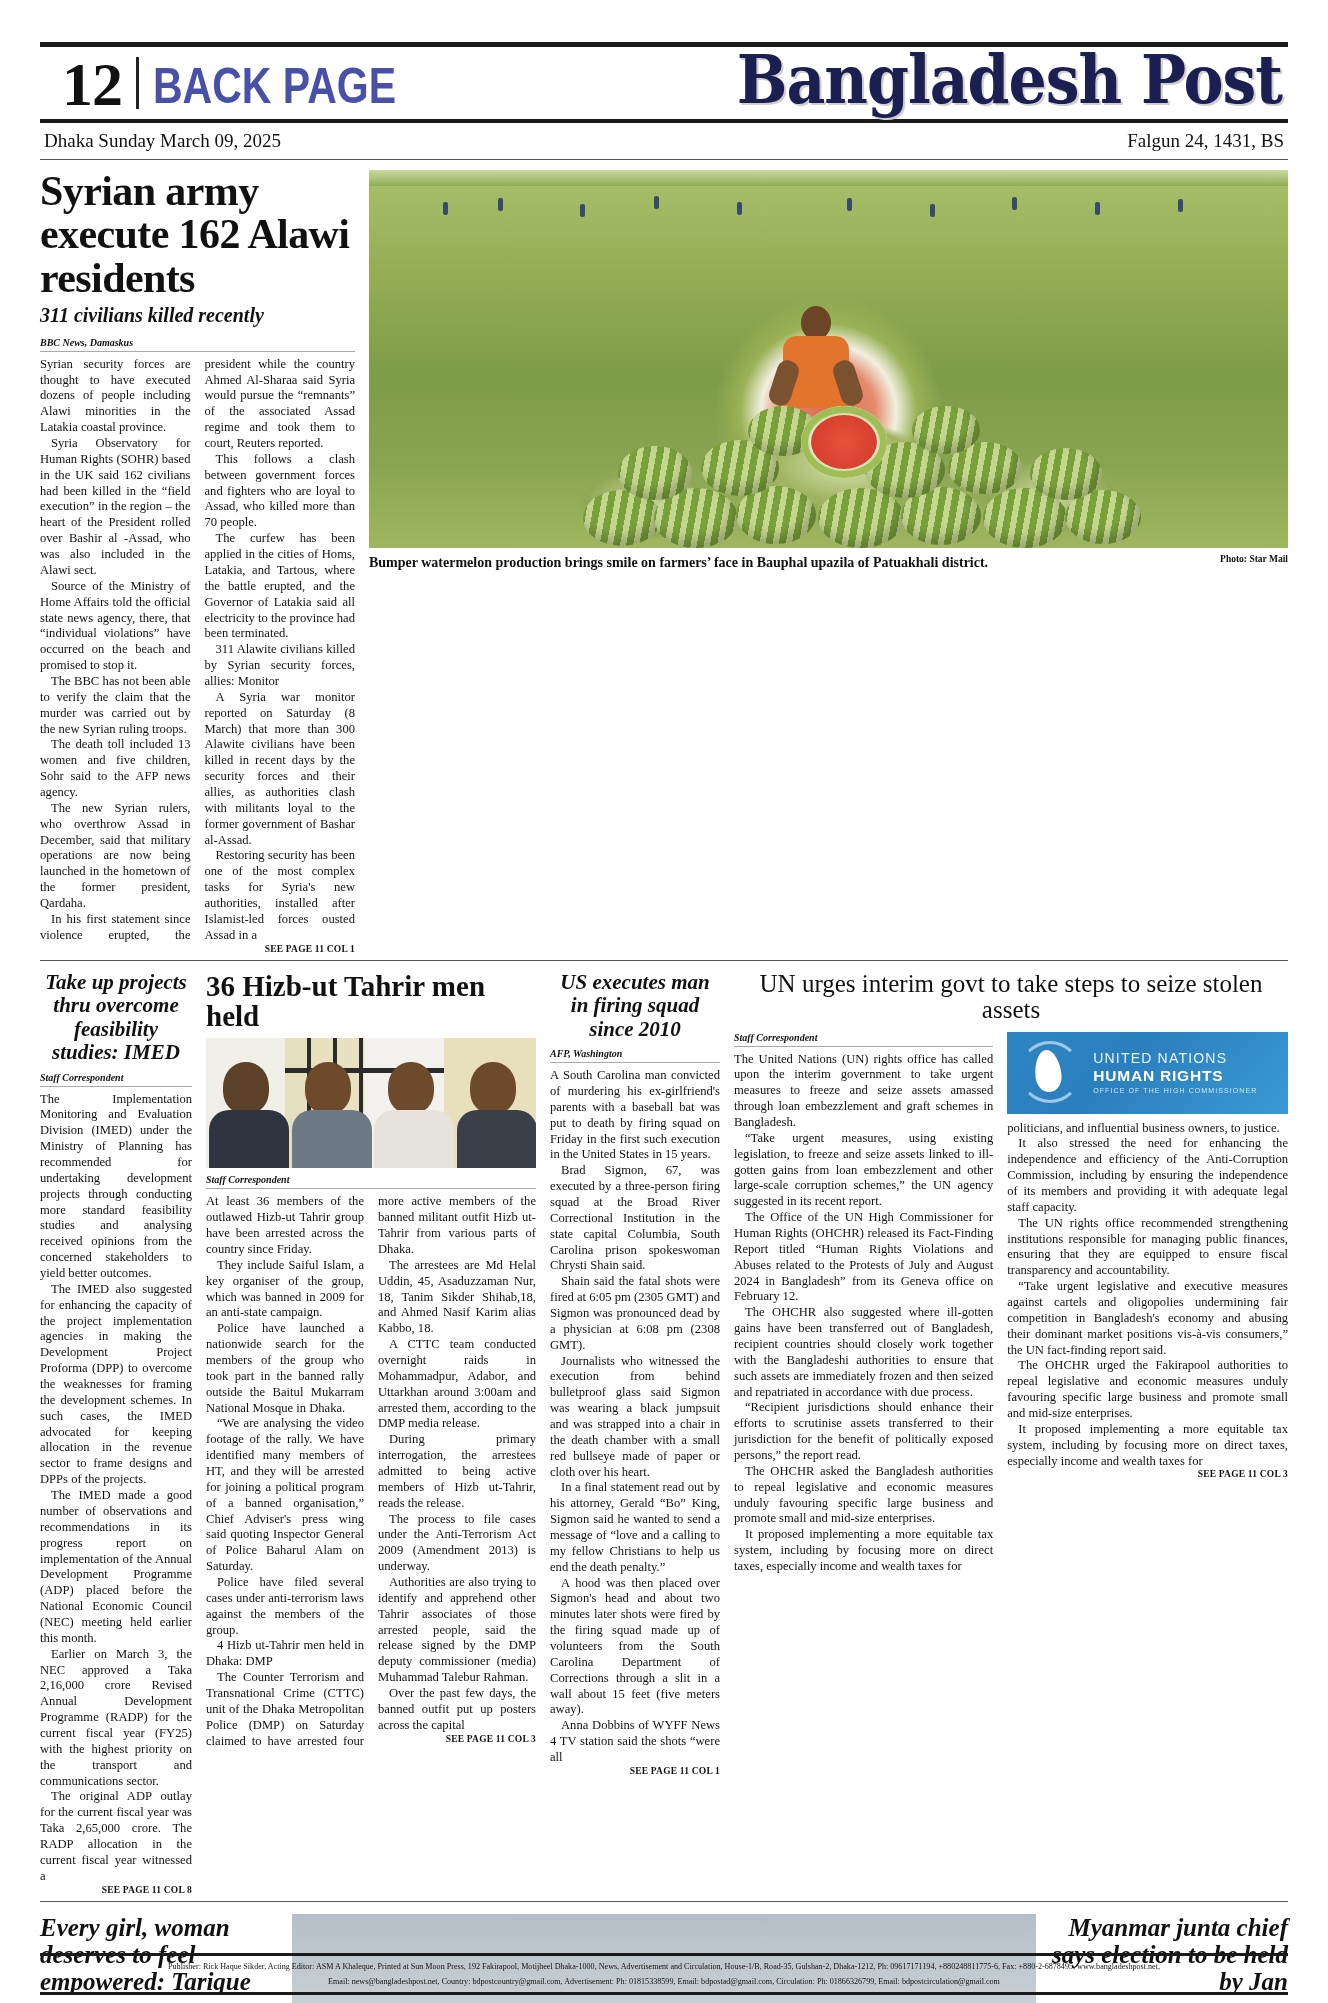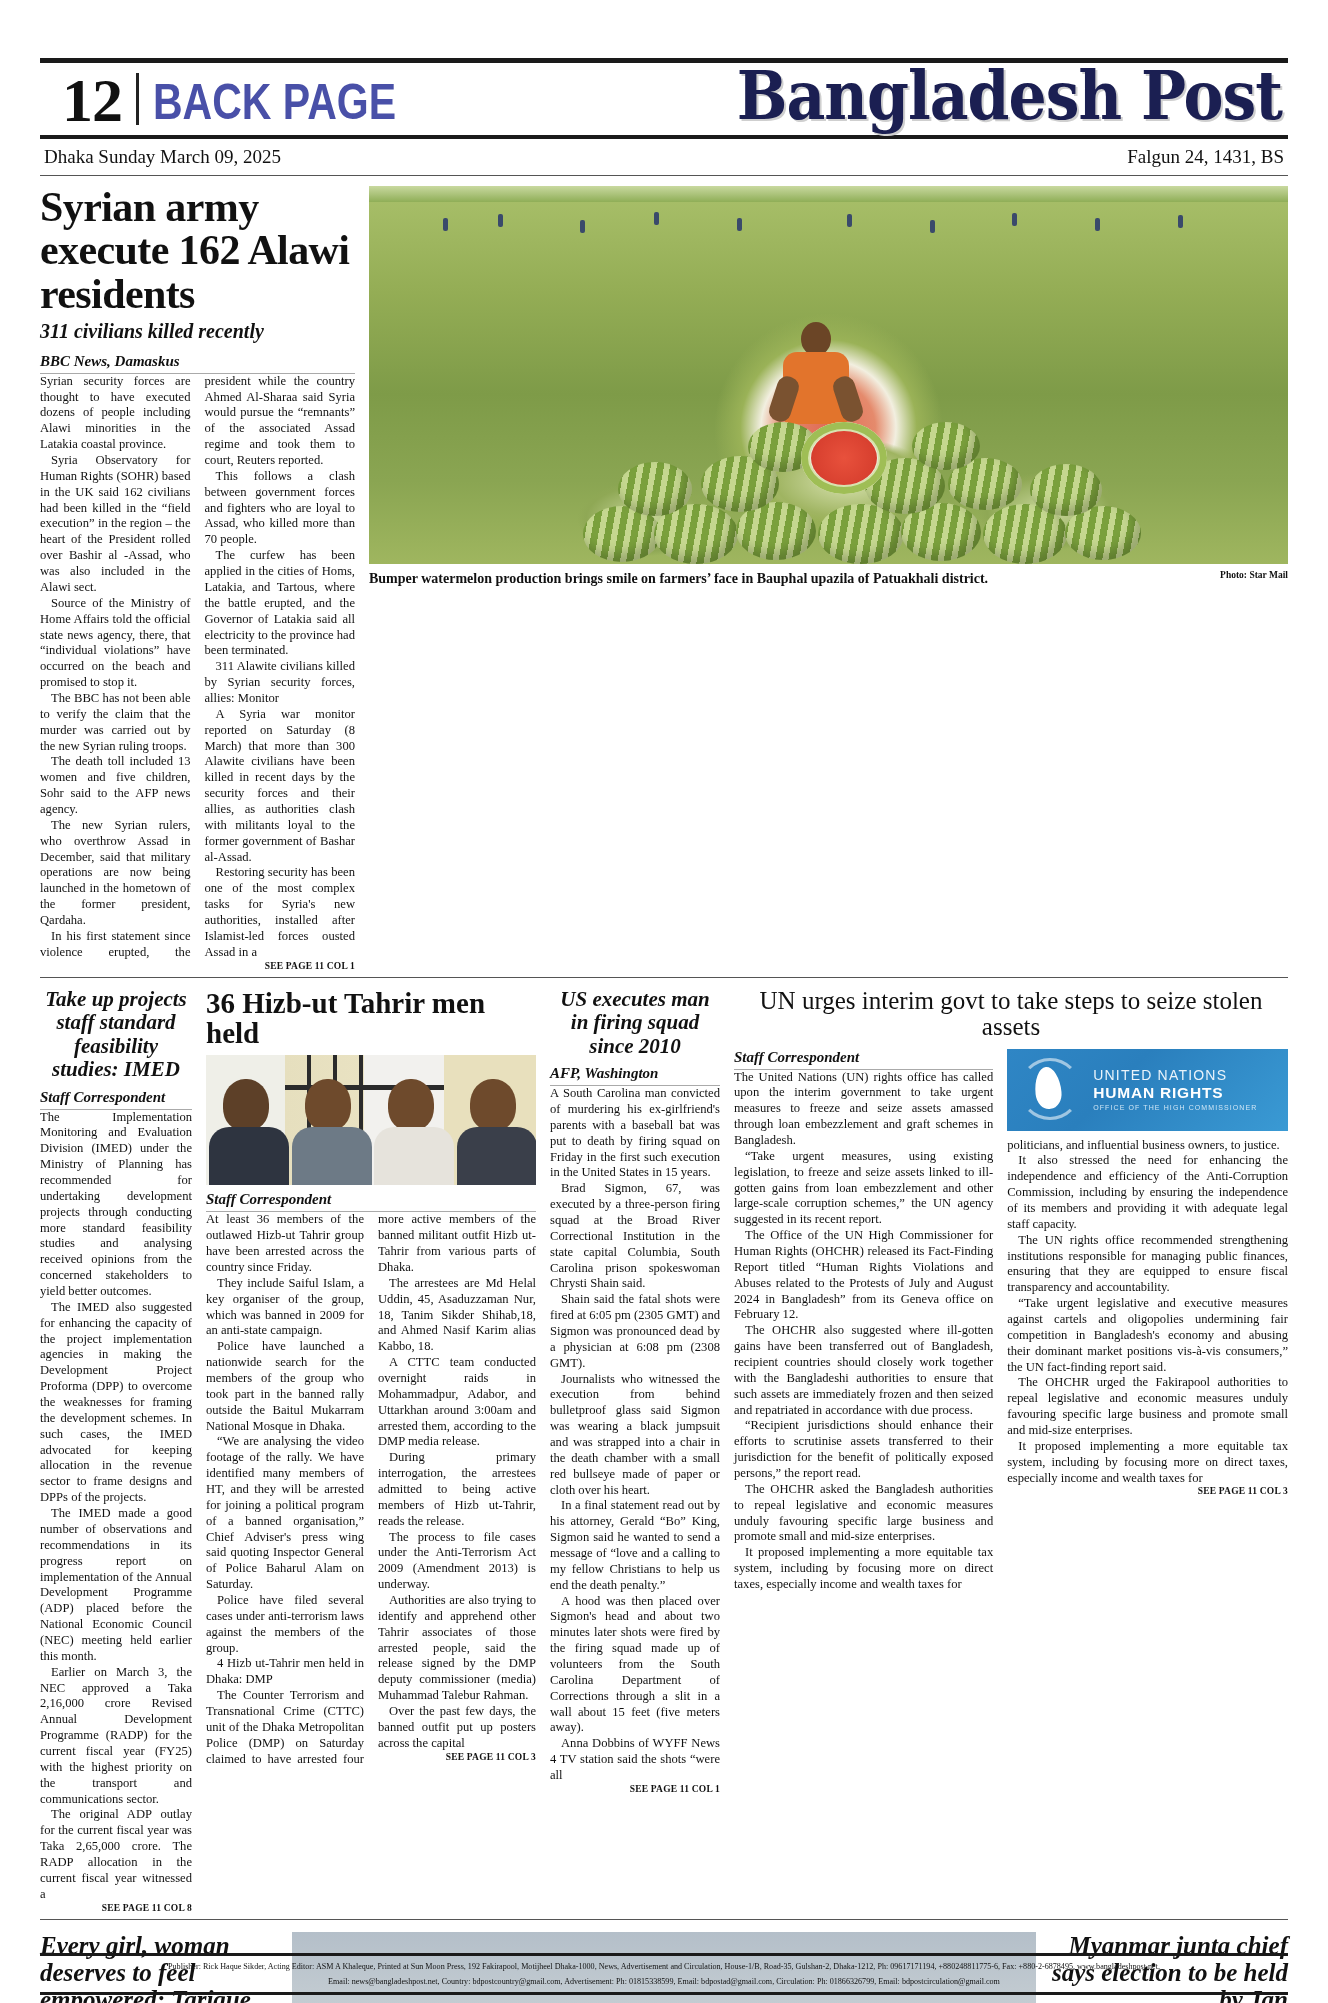--- a/index.html
+++ b/index.html
@@ -4,21 +4,21 @@
 <style>
   * { box-sizing: border-box; }
   html, body { margin:0; padding:0; }
   body {
     width:1328px; height:2003px;
     background:#ffffff;
     font-family:"Liberation Serif", serif;
     color:#111;
     overflow:hidden;
   }
-  .page { width:1328px; height:2003px; padding:58px 40px 0 40px; position:relative; }
+  .page { width:1328px; height:2003px; padding:42px 40px 0 40px; position:relative; }
 
   
   .rule-thick { border-top:5px solid #1a1a1a; }
   .rule-thick2 { border-top:4px solid #1a1a1a; }
   .rule-thin { border-top:1.5px solid #555; }
 
   .masthead { display:flex; align-items:flex-end; padding:6px 0 4px 0; }
   .pagenum {
     font-family:"Liberation Serif", serif;
     font-weight:bold; font-size:62px; line-height:1;
@@ -40,23 +40,23 @@
     font-style:normal; letter-spacing:-1px;
     text-shadow:2px 2px 0 #cfcfcf;
     padding-bottom:2px; padding-right:6px;
     transform:scaleY(1.12); transform-origin:right bottom;
   }
   .dateline { display:flex; justify-content:space-between;
     font-size:19px; padding:7px 4px 7px 4px; }
 
   
   .hl-serif-bold { font-weight:bold; line-height:1.03; }
-  .byline { font-weight:bold; font-style:italic; font-size:15px;
+  .byline { font-weight:bold; font-style:italic; font-size:10px;
             padding-bottom:3px; border-bottom:1px solid #aaa;
-            display:block; }
+            margin-bottom:5px; display:block; }
   .body-col { font-size:12.6px; line-height:1.26; text-align:justify;
               hyphens:auto; }
   .body-col p { margin:0; text-indent:11px; }
   .body-col p.first { text-indent:0; }
   .jump { font-weight:bold; font-size:9.5px; text-align:right;
           letter-spacing:0.2px; }
   .cap { font-weight:bold; font-size:14px; line-height:1.25; }
   .credit { font-weight:bold; font-size:9.5px; text-align:right; }
 
   
@@ -255,21 +255,21 @@
         <div class="credit" style="width:110px">Photo: Star Mail</div>
       </div>
     </div>
   </div>
 
   <div class="rule-thin" style="margin-top:4px"></div>
 
   <div class="mid-zone">
 
     <div class="mid-a">
-      <h2>Take up projects staff standard feasibility studies: IMED</h2>
+      <h2>Take up projects thru overcome feasibility studies: IMED</h2>
       <div class="byline">Staff Correspondent</div>
       <div class="body-col">
         <p class="first">The Implementation Monitoring and Evaluation Division (IMED) under the Ministry of Planning has recommended for undertaking development projects through conducting more standard feasibility studies and analysing received opinions from the concerned stakeholders to yield better outcomes.</p>
         <p>The IMED also suggested for enhancing the capacity of the project implementation agencies in making the Development Project Proforma (DPP) to overcome the weaknesses for framing the development schemes. In such cases, the IMED advocated for keeping allocation in the revenue sector to frame designs and DPPs of the projects.</p>
         <p>The IMED made a good number of observations and recommendations in its progress report on implementation of the Annual Development Programme (ADP) placed before the National Economic Council (NEC) meeting held earlier this month.</p>
         <p>Earlier on March 3, the NEC approved a Taka 2,16,000 crore Revised Annual Development Programme (RADP) for the current fiscal year (FY25) with the highest priority on the transport and communications sector.</p>
         <p>The original ADP outlay for the current fiscal year was Taka 2,65,000 crore. The RADP allocation in the current fiscal year witnessed a</p>
         <div class="jump">SEE PAGE 11 COL 8</div>
       </div>
     </div>

